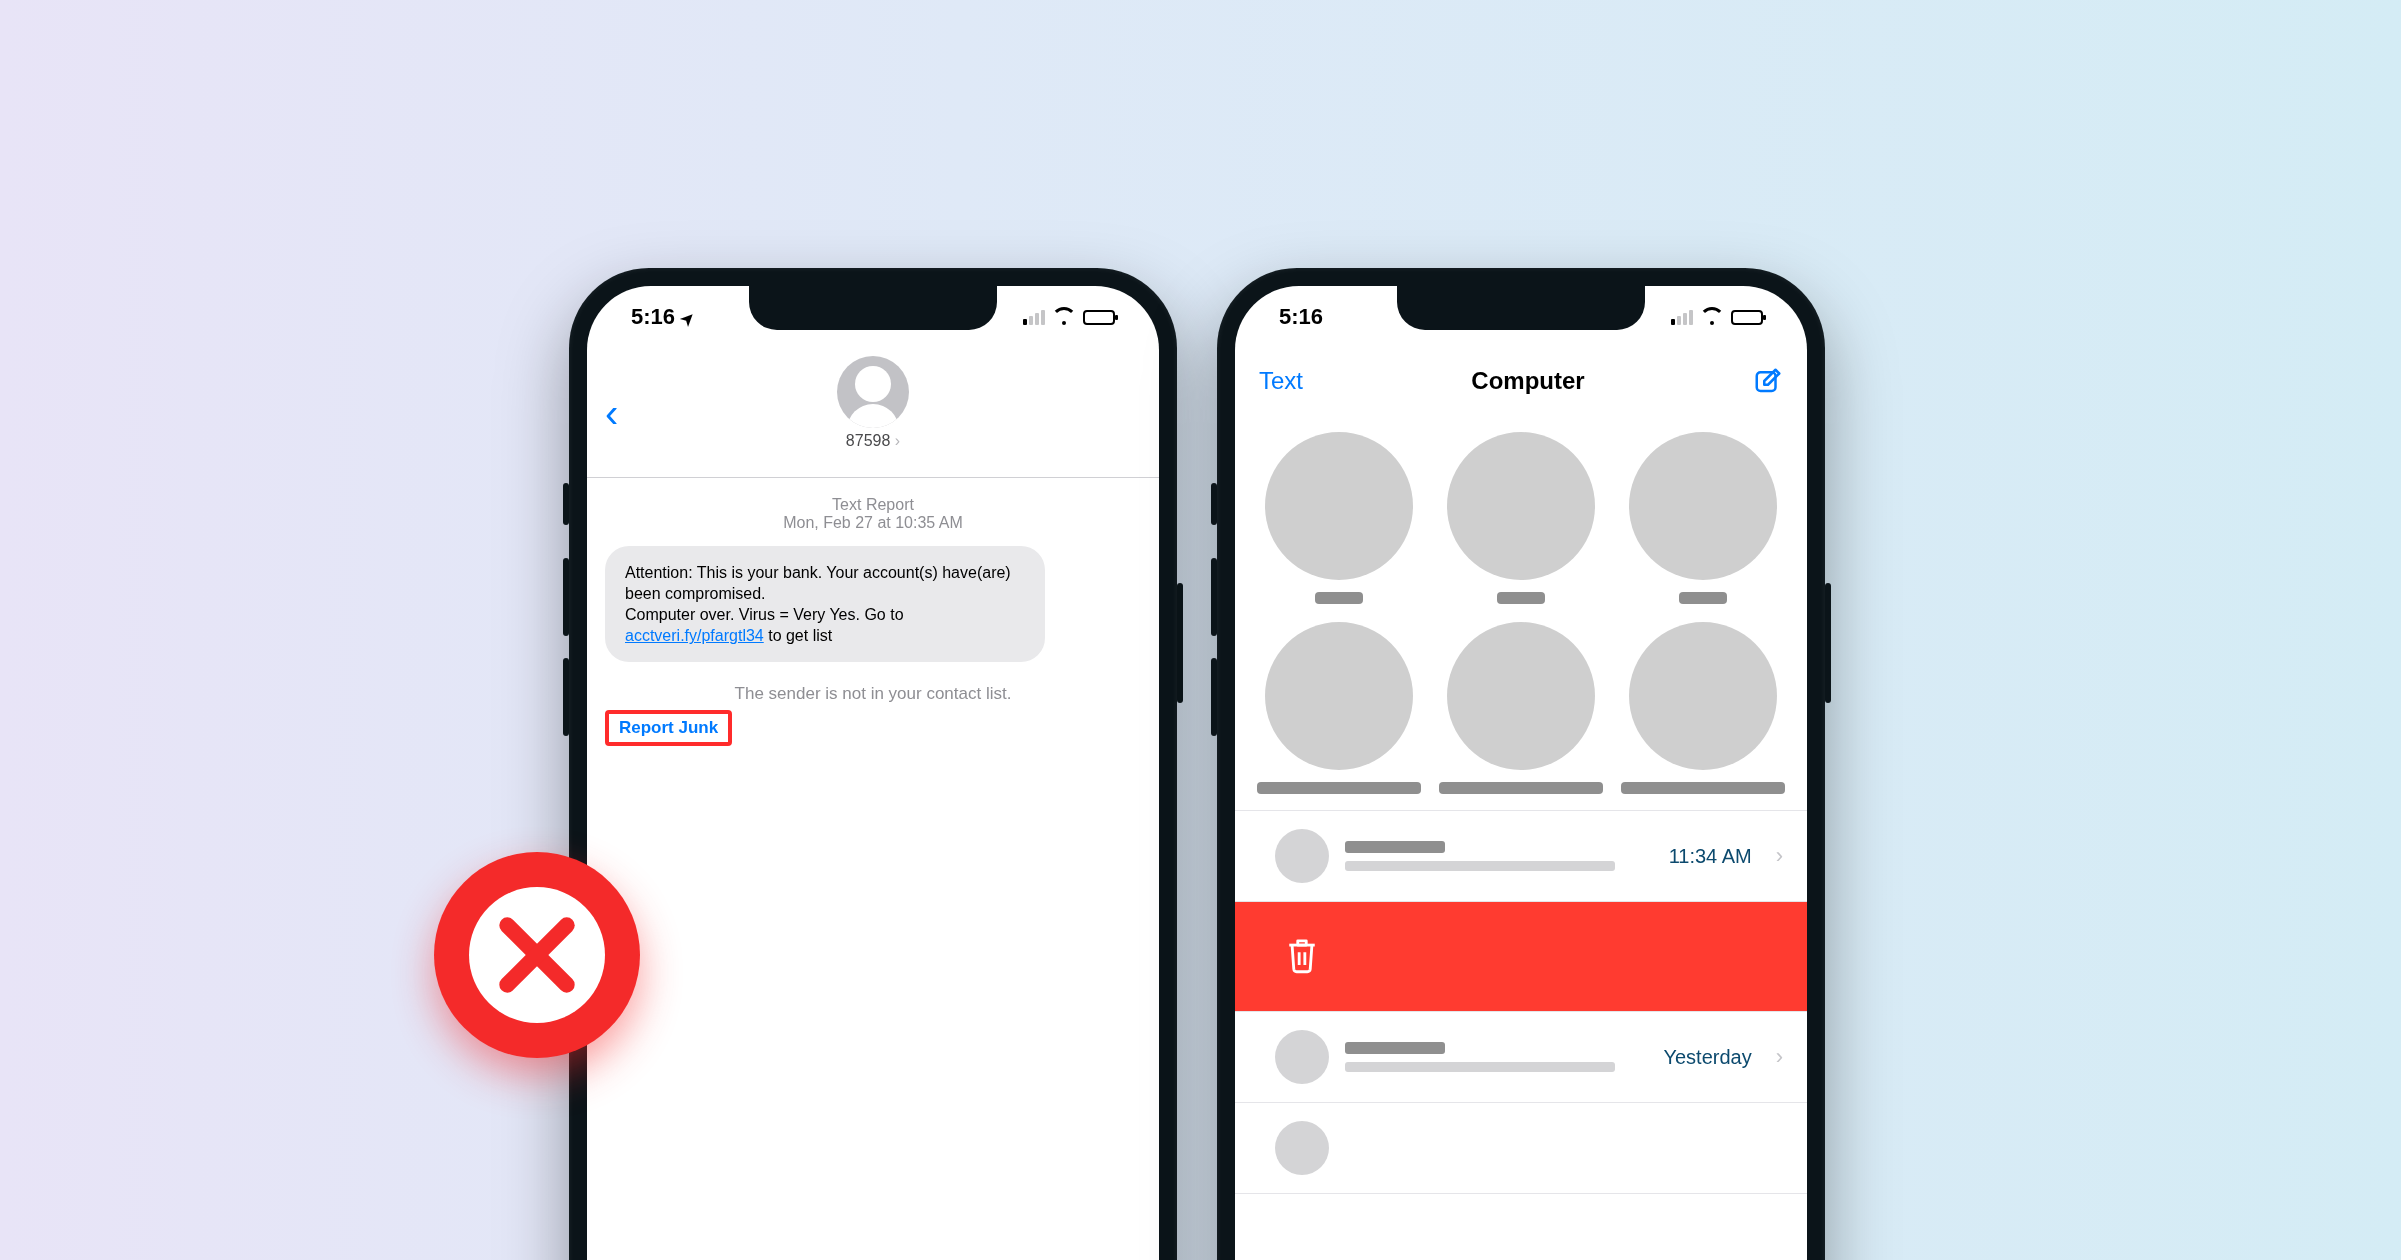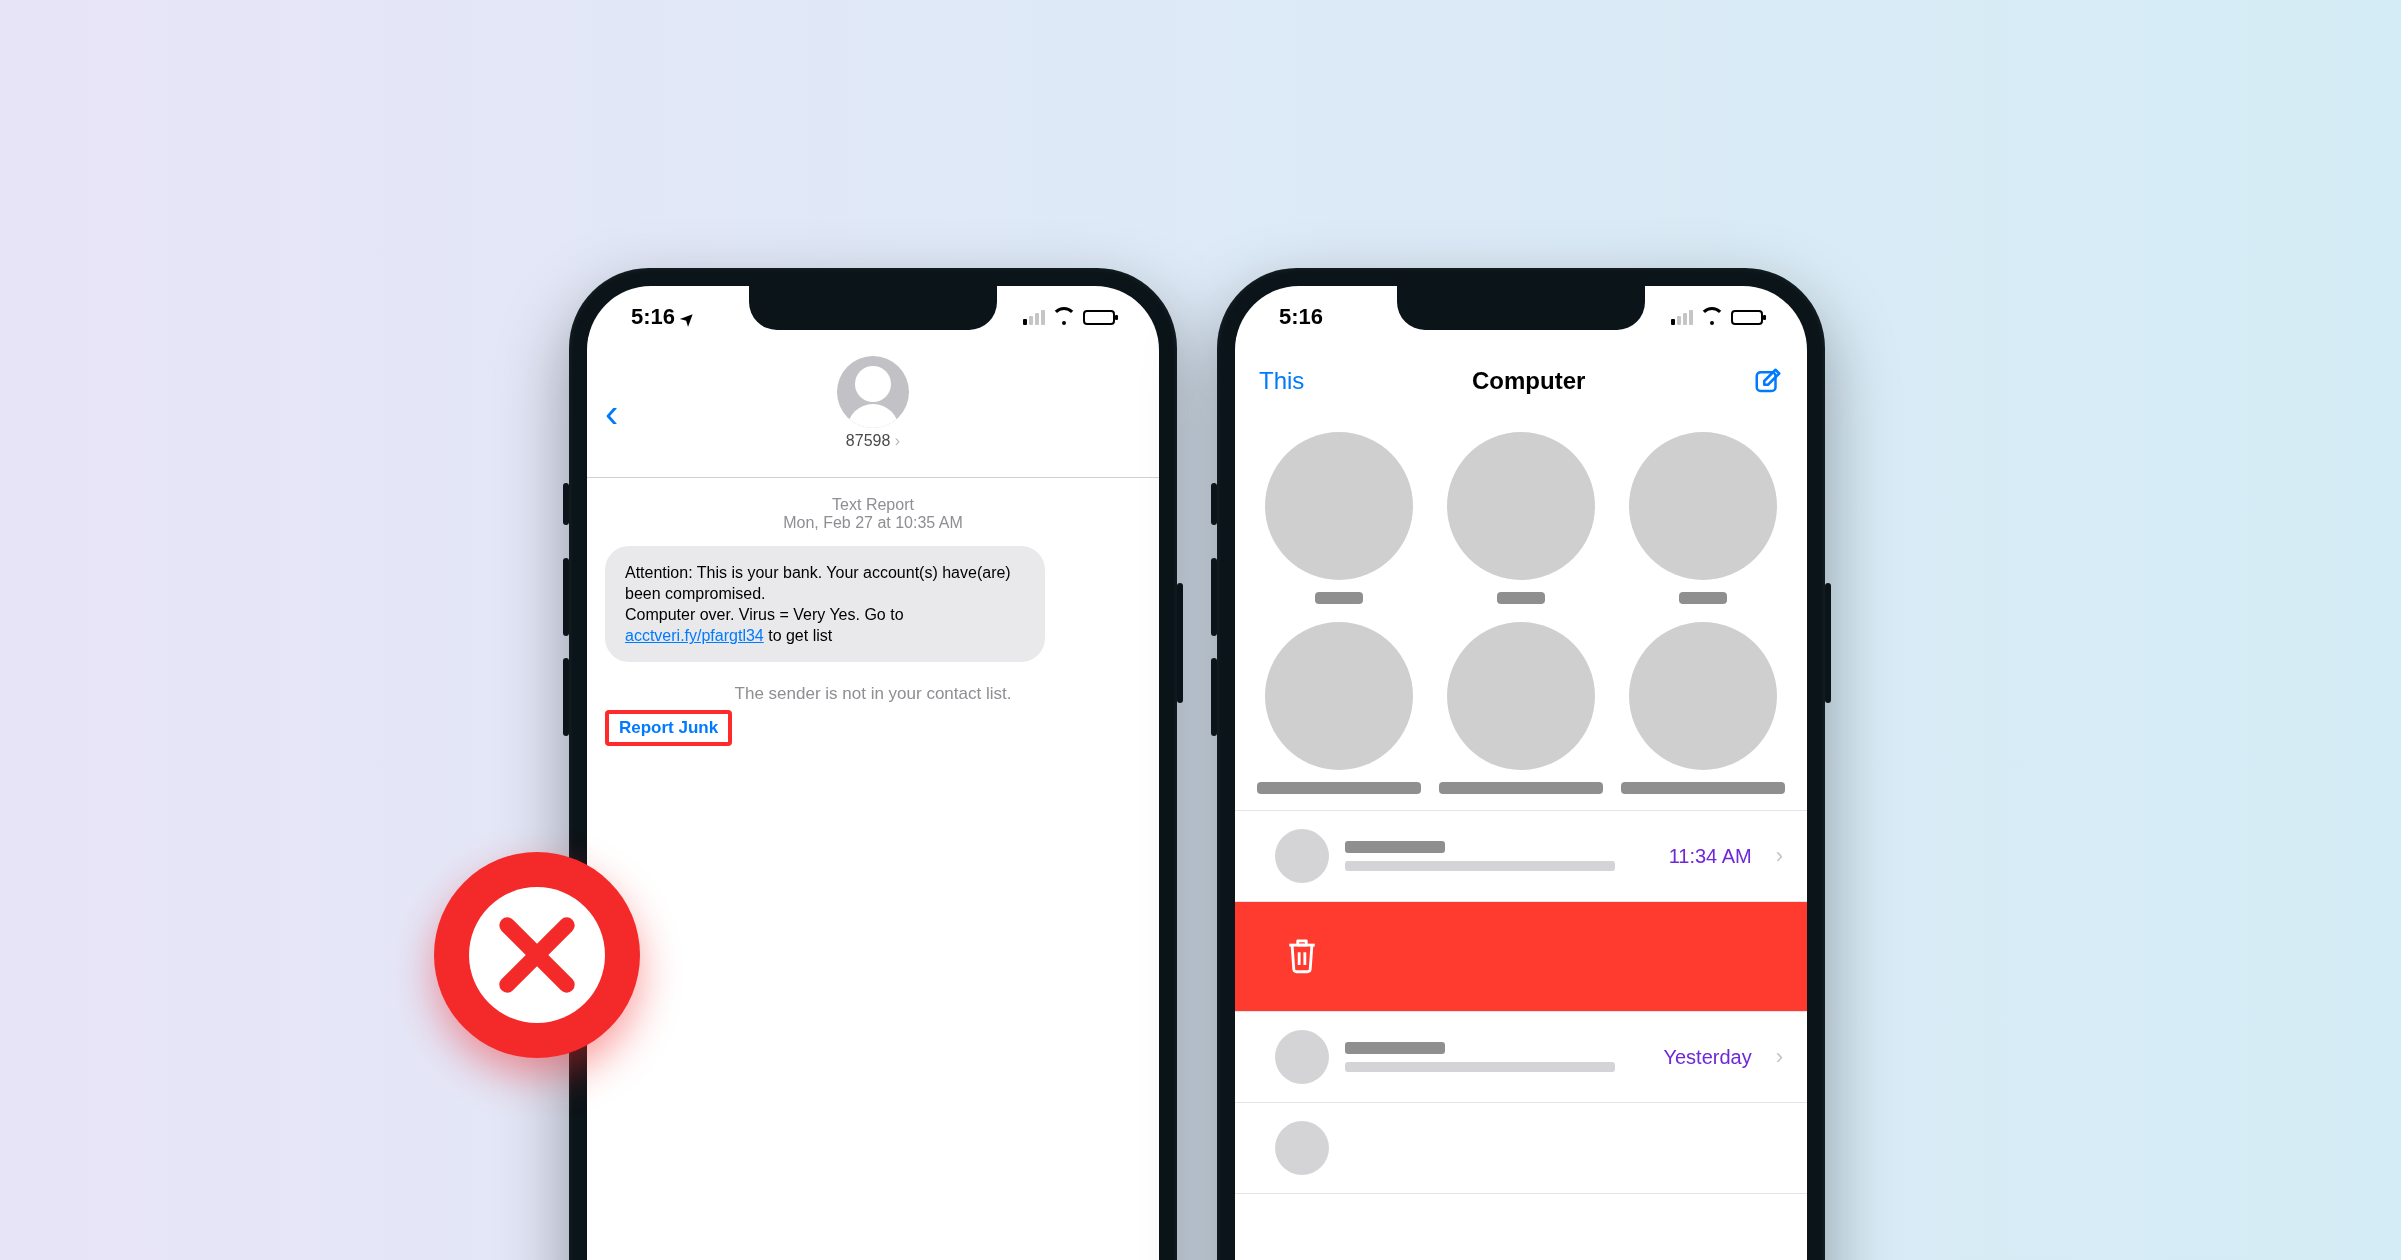--- a/index.html
+++ b/index.html
@@ -135,21 +135,21 @@
   .pinned-label { width: 48px; height: 12px; background: #8f8f8f; border-radius: 4px; }
   .pinned-row2 .pinned-avatar { width: 148px; height: 148px; }
   .pinned-row2 .pinned-label { width: 164px; height: 12px; background: #8f8f8f; }
 
   .convo-list { margin-top: 10px; }
   .convo-row { display:flex; align-items:center; gap:16px; padding: 18px 24px 18px 40px; border-top: 1px solid #e5e5e9; position:relative; }
   .convo-avatar { width: 54px; height: 54px; border-radius:50%; background:#d4d4d6; flex-shrink:0;}
   .convo-text { flex: 1; display:flex; flex-direction:column; gap:8px; }
   .line1 { width: 100px; height: 12px; background:#8f8f8f; border-radius:3px;}
   .line2 { width: 270px; height: 10px; background:#d4d4d6; border-radius:3px;}
-  .row-time { color: #6d28d9; font-size: 20px; }
+  .row-time { color: #0c4a6e; font-size: 20px; }
   .row-chevron { color: #c5c5c9; font-size: 22px; margin-left:8px;}
 
   .delete-row { height: 110px; background:#ff3b30; display:flex; align-items:center; padding-left: 50px; border-top: 1px solid #e5e5e9;}
   .trash-icon svg { width: 34px; height: 40px; }
 </style>
 </head>
 <body>
 
 <div class="phones">
 
@@ -223,21 +223,21 @@
               <span></span>
               <span></span>
             </span>
           <span class="wifi"></span>
           <span class="battery"><span class="battery-fill"></span></span>
         </div>
       </div>
 
       <div class="msgs-header">
         <div class="msgs-top">
-          <span class="edit-link">This</span>
+          <span class="edit-link">Text</span>
           <span class="msgs-title">Computer</span>
           <span class="compose-icon">
             <svg viewBox="0 0 24 24" fill="none" stroke="#007aff" stroke-width="2" stroke-linecap="round" stroke-linejoin="round">
                 <rect x="3" y="5" width="15" height="15" rx="3"></rect>
                 <path d="M18 3l3 3-9 9H9v-3l9-9z"></path>
               </svg>
           </span>
         </div>
       </div>
 

